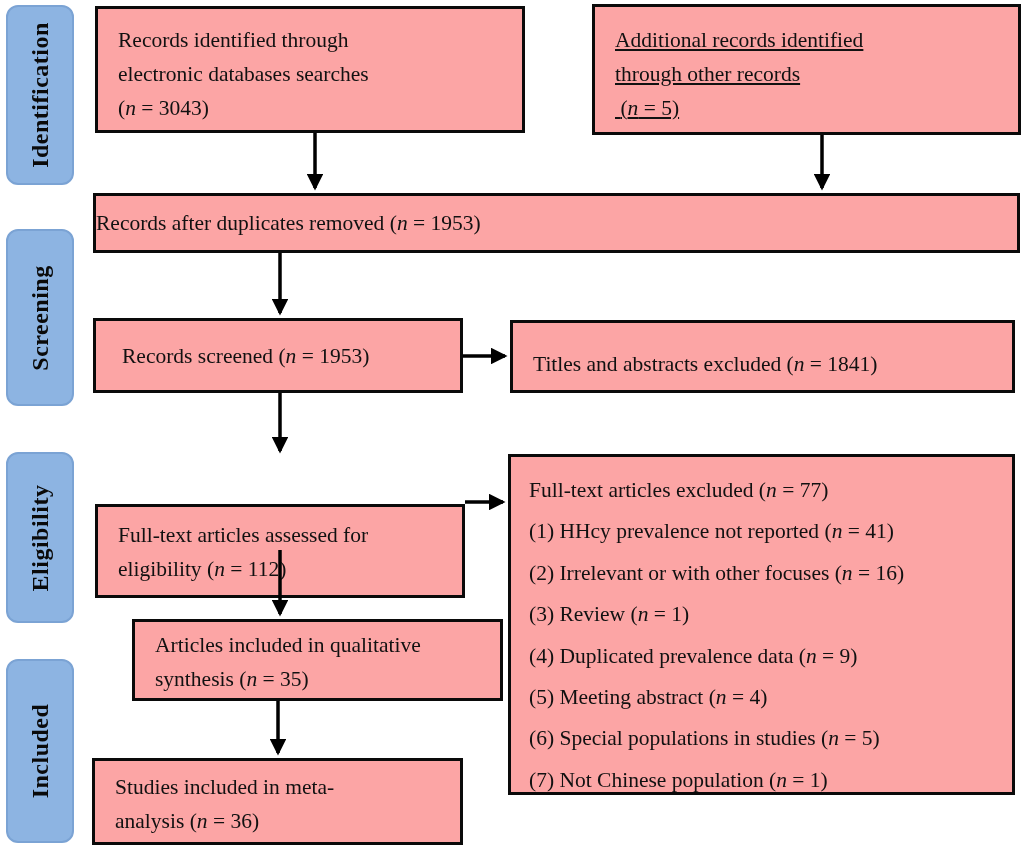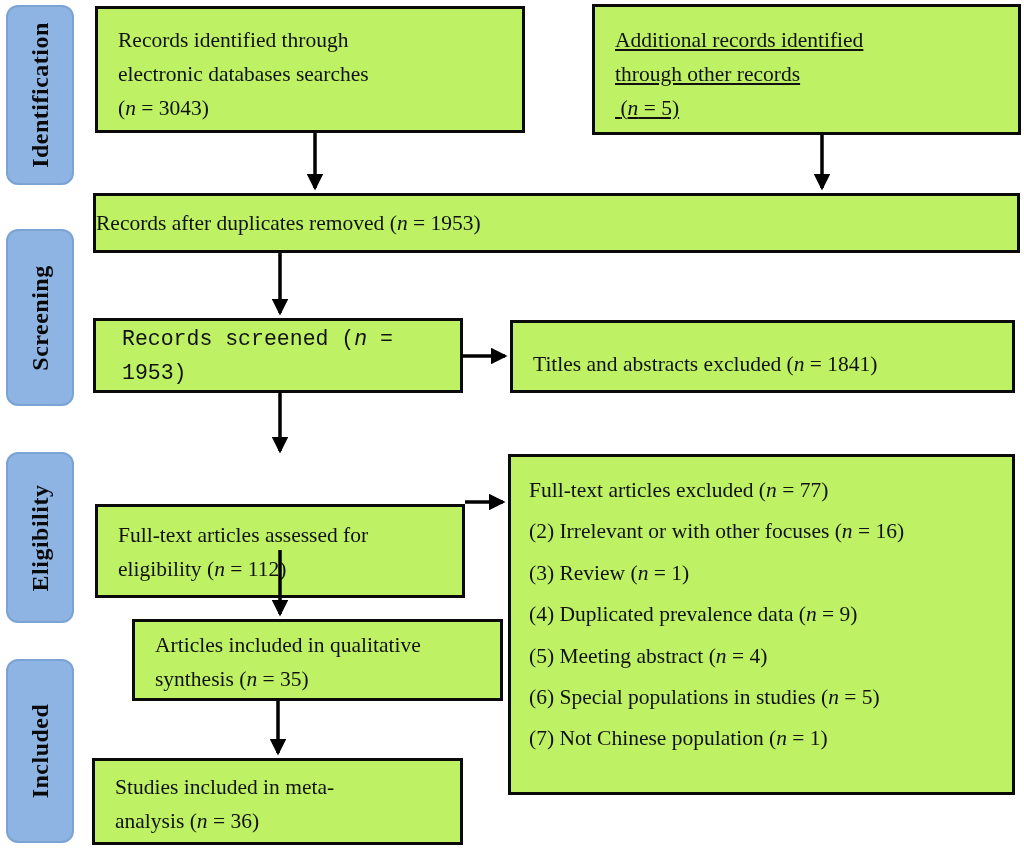--- a/index.html
+++ b/index.html
@@ -37,37 +37,37 @@
     color: #0a0a0a;
   }
   #stage-identification { left: 6px;  top: 5px;   width: 68px; height: 180px; }
   #stage-screening      { left: 6px;  top: 229px; width: 68px; height: 177px; }
   #stage-eligibility    { left: 6px;  top: 452px; width: 68px; height: 171px; }
   #stage-included       { left: 6px;  top: 659px; width: 68px; height: 184px; }
 
   
   .fbox {
     position: absolute;
-    background: #bef264;
+    background: #fca5a5;
     border: 3px solid #0a0a0a;
     box-sizing: border-box;
     font-size: 21.5px;
     line-height: 34px;
     padding: 10px 8px 8px 20px;
   }
   .fbox .line { white-space: pre-wrap; }
 
   #box-records-identified   { left: 95px;  top: 6px;   width: 430px; height: 127px; padding-top: 14px; }
   #box-additional-records   { left: 592px; top: 4px;   width: 429px; height: 131px; padding-top: 16px; text-decoration: underline; }
 
   #box-duplicates-removed   { left: 93px;  top: 193px; width: 927px; height: 60px;
                               display: flex; align-items: center; justify-content: flex-start;
                               padding: 0; text-align: center; }
   #box-records-screened     { left: 93px;  top: 318px; width: 370px; height: 75px;
-                              display: flex; align-items: center; padding: 0 0 0 26px; font-family: Liberation Mono, monospace; }
+                              display: flex; align-items: center; padding: 0 0 0 26px; }
   #box-titles-excluded      { left: 510px; top: 320px; width: 505px; height: 73px;
                               display: flex; align-items: center; padding: 15px 0 0 20px; }
 
   #box-fulltext-assessed    { left: 95px;  top: 456px; width: 370px; height: 94px; padding-top: 11px; margin-top: 48px; }
   #box-fulltext-excluded    { left: 508px; top: 454px; width: 507px; height: 341px;
                               padding: 13px 6px 6px 18px; line-height: 41.4px; }
   #box-qualitative-synthesis{ left: 92px;  top: 619px; width: 371px; height: 82px; padding-top: 6px; margin-left: 40px; }
   #box-meta-analysis        { left: 92px;  top: 758px; width: 371px; height: 87px; padding-top: 9px; }
 
   
@@ -121,20 +121,21 @@
     <div class="line">Titles and abstracts excluded (<i>n</i> = 1841)</div>
   </div>
 
   <div class="fbox" id="box-fulltext-assessed">
     <div class="line">Full-text articles assessed for</div>
     <div class="line">eligibility (<i>n</i> = 112)</div>
   </div>
 
   <div class="fbox" id="box-fulltext-excluded">
     <div class="line">Full-text articles excluded (<i>n</i> = 77)</div>
+    <div class="line">(1) HHcy prevalence not reported (<i>n</i> = 41)</div>
     <div class="line">(2) Irrelevant or with other focuses (<i>n</i> = 16)</div>
     <div class="line">(3) Review (<i>n</i> = 1)</div>
     <div class="line">(4) Duplicated prevalence data (<i>n</i> = 9)</div>
     <div class="line">(5) Meeting abstract (<i>n</i> = 4)</div>
     <div class="line">(6) Special populations in studies (<i>n</i> = 5)</div>
     <div class="line">(7) Not Chinese population (<i>n</i> = 1)</div>
   </div>
 
   <div class="fbox" id="box-qualitative-synthesis">
     <div class="line">Articles included in qualitative</div>

